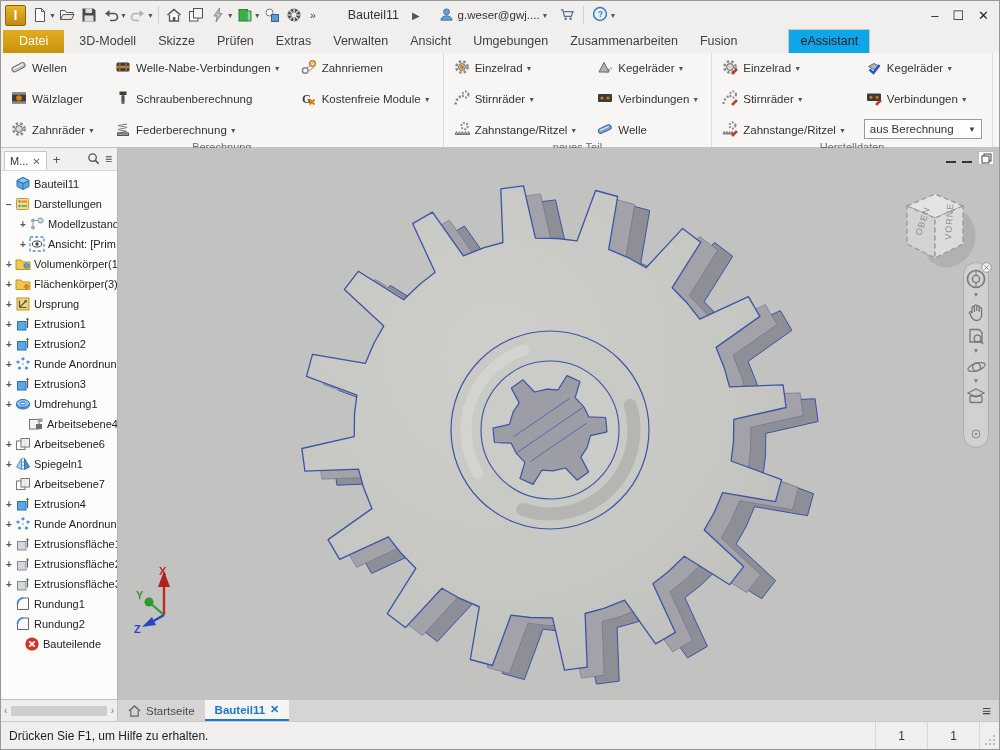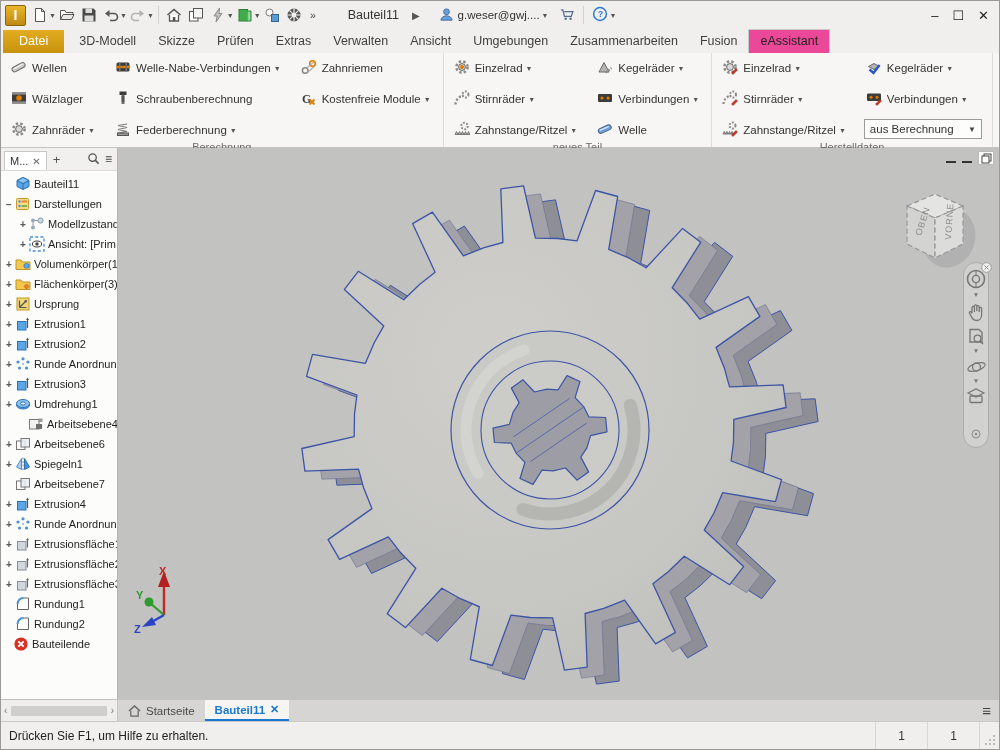--- a/index.html
+++ b/index.html
@@ -25,21 +25,21 @@
   .userwrap{display:flex;align-items:center;gap:4px;margin-left:10px;font-size:11.5px;color:#333;white-space:nowrap;}
   .winbtns{margin-left:auto;display:flex;align-items:center;gap:14px;
            font-size:13px;color:#222;padding-right:4px;}
   .winbtns span{cursor:default;}
   
   .menubar{height:24px;display:flex;align-items:flex-end;background:#f0efee;
            padding-left:2px;flex:none;}
   .mtab{font-size:12.5px;color:#3f3f3f;padding:4px 11px 5px;white-space:nowrap;}
   .mtab.file{background:linear-gradient(#e2ac20,#c9920e);color:#fff;margin-right:4px;
              padding:4px 16px 5px;}
-  .mtab.active{background:#ec4899;border:1px solid #c9c8c6;border-bottom:none;color:#222;}
+  .mtab.active{background:#0ea5e9;border:1px solid #c9c8c6;border-bottom:none;color:#222;margin-left:40px;}
   
   .ribbon{height:95px;background:#f7f6f5;border-bottom:1px solid #c5c4c2;display:flex;flex:none;}
   .rgroup{display:flex;flex-direction:column;border-right:1px solid #dddcda;}
   .rcols{flex:1;display:flex;padding:4px 10px 0 8px;gap:16px;}
   .rcol{display:flex;flex-direction:column;gap:9px;}
   .rbtn{display:flex;align-items:center;gap:5px;height:22px;font-size:11.5px;
         color:#333;white-space:nowrap;padding:0 2px;border-radius:2px;}
   .rbtn svg{flex:none;}
   .glabel{height:17px;text-align:center;font-size:11px;color:#6d6c6a;padding-bottom:2px;}
   .combo{display:flex;align-items:center;justify-content:space-between;width:118px;height:20px;
@@ -709,21 +709,21 @@
           <div class="trow" style="padding-left: 3px;">
             <span class="texp"></span>
             <span class="tico">
               <svg width="16" height="16" viewBox="0 0 16 16">
                 <path d="M2.5 13.5V8a6 6 0 0 1 6-6h5v11.5z" fill="#fdfdfb" stroke="#666"></path>
                 <path d="M2.5 8a6 6 0 0 1 6-6" fill="none" stroke="#4a90d9" stroke-width="2"></path>
               </svg>
             </span>
             <span>Rundung2</span>
           </div>
-          <div class="trow" style="padding-left: 1px;">
+          <div class="trow" style="padding-left: 12px;">
             <span class="texp"></span>
             <span class="tico">
               <svg width="16" height="16" viewBox="0 0 16 16">
                 <circle cx="8" cy="8" r="6.6" fill="#d93025"></circle>
                 <path d="M5.3 5.3l5.4 5.4M10.7 5.3l-5.4 5.4" stroke="#fff" stroke-width="1.9"></path>
               </svg>
             </span>
             <span>Bauteilende</span>
           </div>
         </div>

